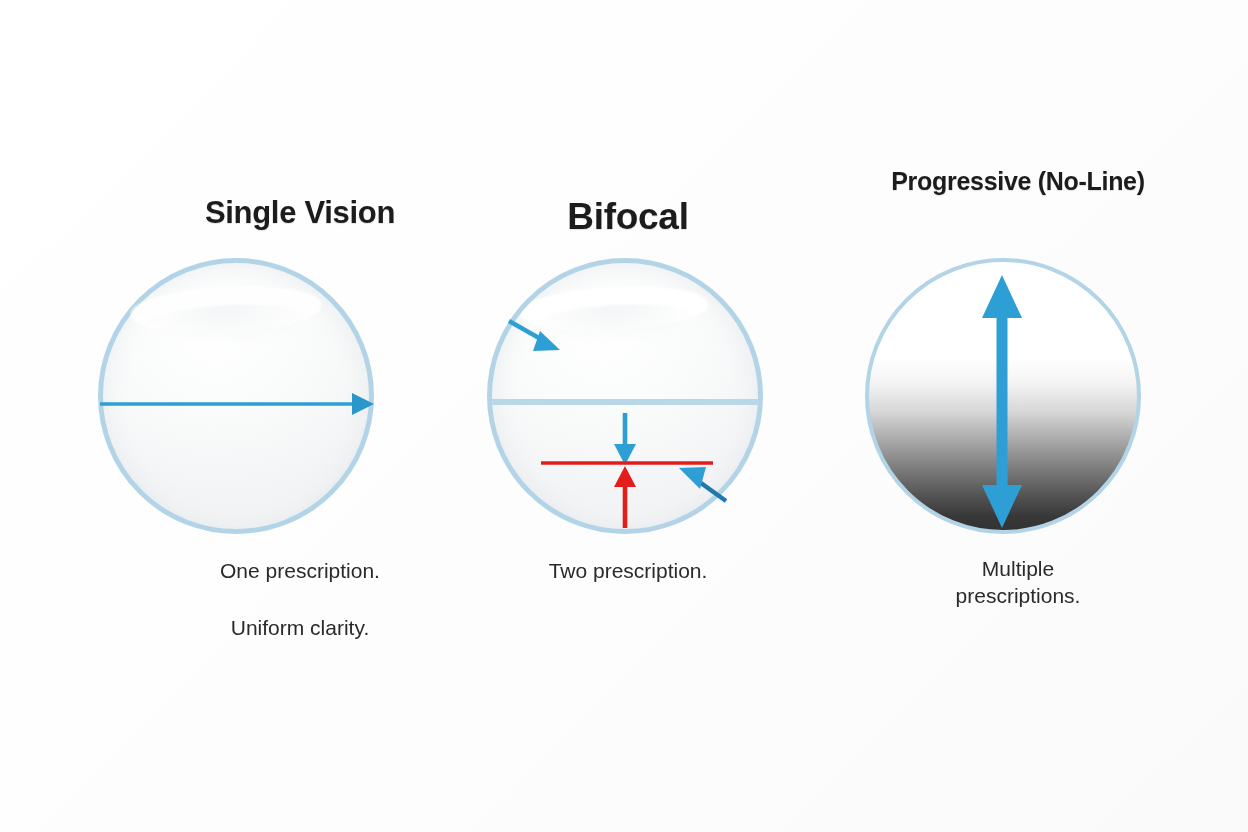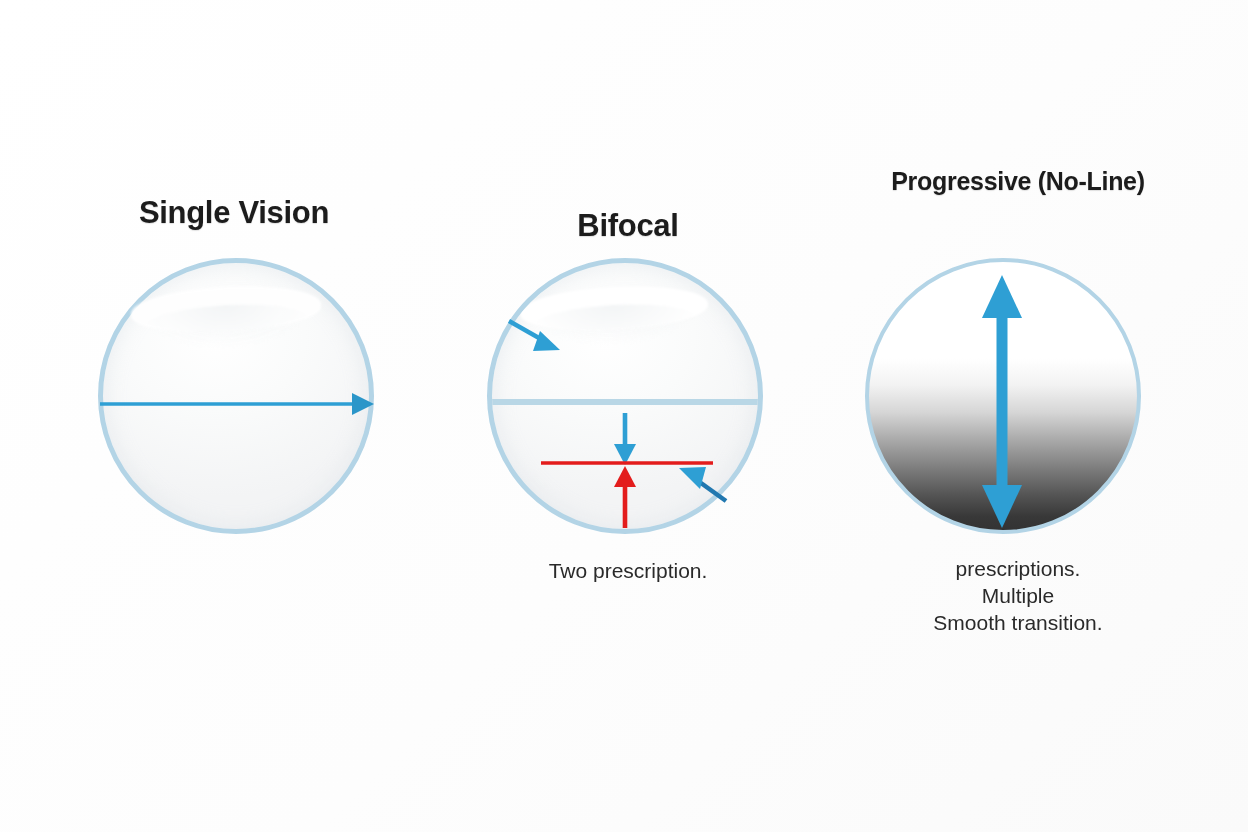--- a/index.html
+++ b/index.html
@@ -21,36 +21,36 @@
     top: 0;
     width: 1248px;
     height: 832px;
     background: linear-gradient(135deg, #ffffff 0%, #fdfdfd 55%, #fafafa 100%);
   }
   .panel {
     position: absolute;
     top: 0;
     height: 832px;
   }
-  #panel-single { left: 0px;   width: 468px; }
+  #panel-single { left: 0px;   width: 468px; padding-left: 44px; }
   #panel-bifocal { left: 468px; width: 320px; }
   #panel-progressive { left: 788px; width: 460px; }
 
   .title {
     position: absolute;
     width: 100%;
     text-align: center;
     font-weight: bold;
     color: #1c1c1c;
     letter-spacing: -0.3px;
     line-height: 1.1;
     text-shadow: 0 1px 1px rgba(120,120,120,0.22);
   }
   #title-single      { top: 196px; font-size: 31px; }
-  #title-bifocal     { top: 209px; font-size: 31px; }
+  #title-bifocal     { top: 197px; font-size: 37px; }
   #title-progressive { top: 168px; font-size: 25px; }
 
   .caption {
     position: absolute;
     width: 100%;
     text-align: center;
     color: #2a2a2a;
     font-size: 21px;
     line-height: 1.28;
   }
@@ -141,20 +141,24 @@
   }
 </style>
 </head>
 <body>
 
 <div class="canvas">
 
   <div class="panel" id="panel-single">
     <div class="title" id="title-single">Single Vision</div>
 
+    <div class="caption" style="top:558px;">
+      <span class="line">One prescription.</span>
+      <span class="line" style="margin-top:30px;">Uniform clarity.</span>
+    </div>
   </div>
 
   <div class="lens lens-clear" id="lens-single">
     <div class="glare" id="glare-single"></div>
   </div>
 
   <div class="panel" id="panel-bifocal">
     <div class="title" id="title-bifocal">Bifocal</div>
 
     <div class="caption" style="top:558px;">
@@ -167,23 +171,22 @@
     <div id="segment-line"></div>
   </div>
 
   <div class="panel" id="panel-progressive">
     <div class="title" id="title-progressive">
       <span class="line">Progressive</span>
       <span class="line">(No-Line)</span>
     </div>
 
     <div class="caption" style="top:556px;">
+      <span class="line">Multiple</span>
       <span class="line">prescriptions.</span>
-      <span class="line">Multiple</span>
-      <span class="line">Smooth transition.</span>
     </div>
   </div>
 
   <div class="lens" id="lens-progressive"></div>
 
   <svg class="overlay" viewBox="0 0 1248 832">
     <defs>
       <linearGradient id="gradBlueV" x1="0" y1="0" x2="0" y2="1">
         <stop offset="0%" stop-color="#2e9fd4"></stop>
         <stop offset="100%" stop-color="#2e9fd4"></stop>

